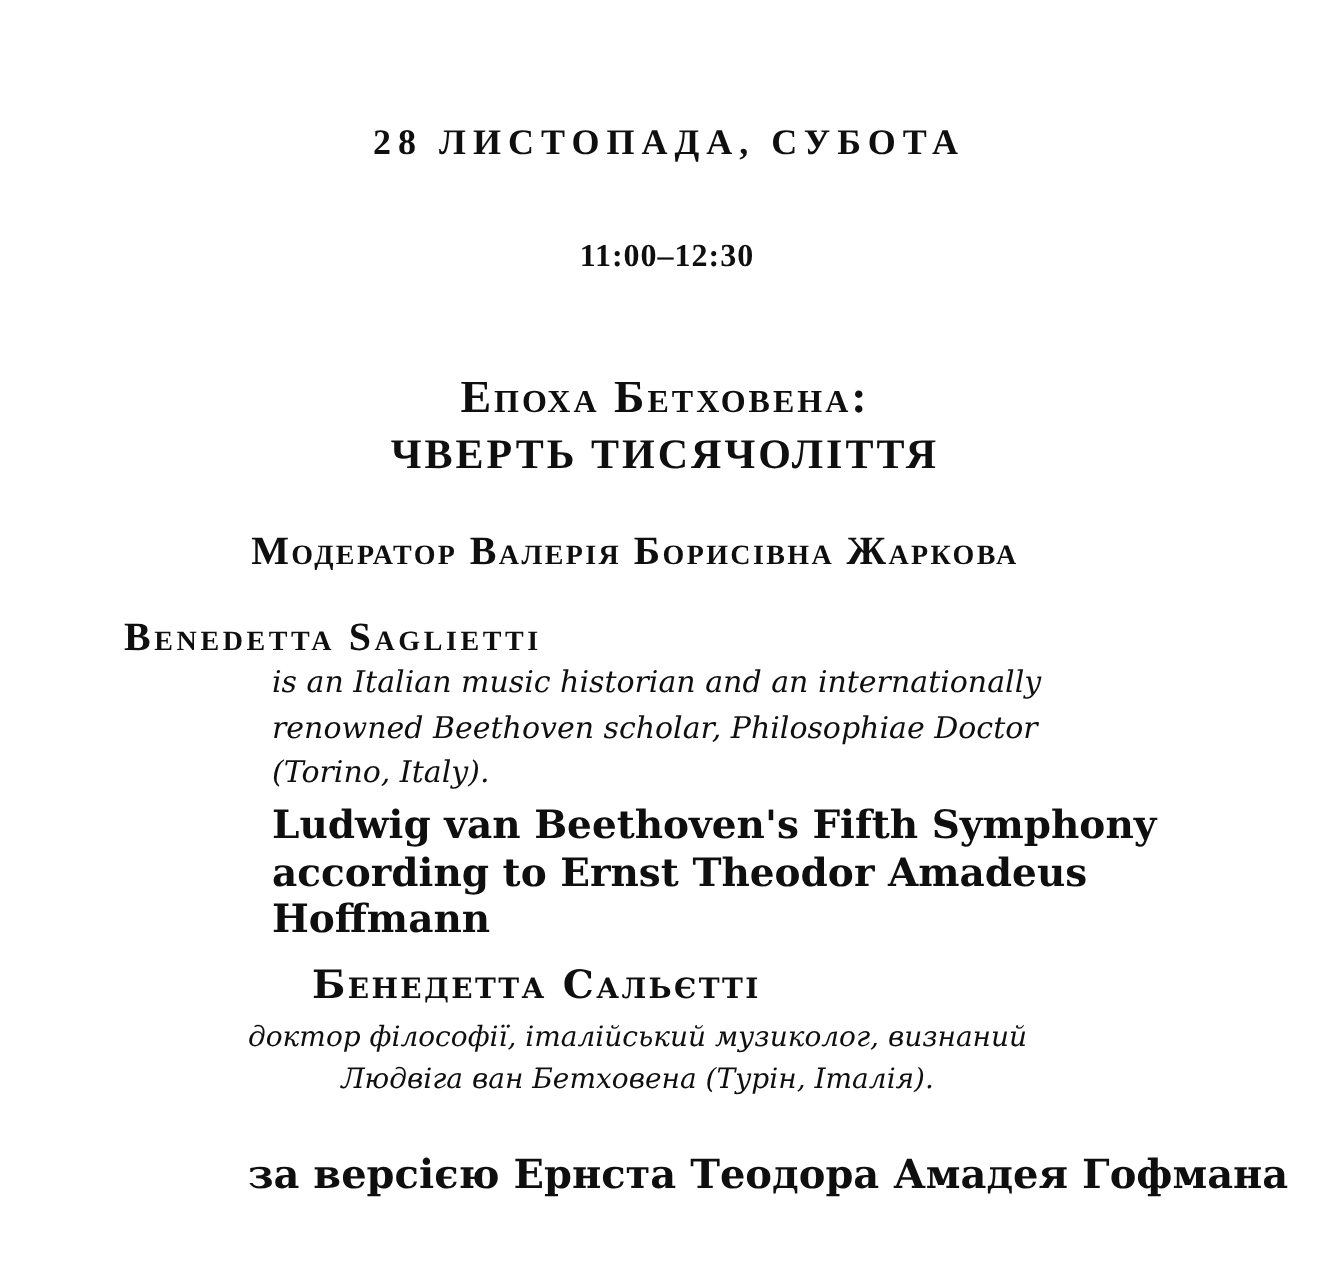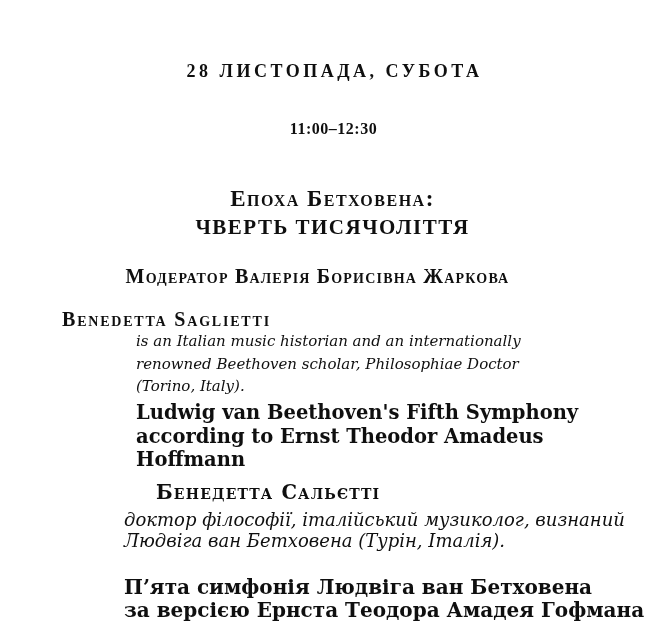--- a/index.html
+++ b/index.html
@@ -63,21 +63,21 @@
     font-size: 19.5px; font-weight: bold; line-height: 23.5px;
   }
   .speaker-name-uk {
     left: 124px; top: 480px; line-height: 26px;
     font-size: 19.5px; font-weight: bold; font-variant: small-caps;
     letter-spacing: 1.2px;
     margin-left: 32px;
   }
   .bio-uk {
     left: 124px; top: 509px;
-    font-size: 18px; font-style: italic; line-height: 21px;
+    font-size: 14px; font-style: italic; line-height: 21px; text-align: center;
   }
   .title-uk {
     left: 124px; top: 576px;
     font-size: 20px; font-weight: bold; line-height: 22.5px;
   }
   .bio-line, .title-line { white-space: nowrap; }
 </style>
 </head>
 <body>
 
@@ -109,17 +109,16 @@
   </div>
 
   <div class="abs georgia speaker-name-uk">Бенедетта Сальєтті</div>
 
   <div class="abs georgia bio-uk">
     <div class="bio-line">доктор філософії, італійський музиколог, визнаний</div>
     <div class="bio-line">Людвіга ван Бетховена (Турін, Італія).</div>
   </div>
 
   <div class="abs georgia title-uk">
-    <div class="title-line">П’ята симфонія Людвіга ван Бетховена</div>
     <div class="title-line">за версією Ернста Теодора Амадея Гофмана</div>
   </div>
 
 </div>
 
 </body></html>

